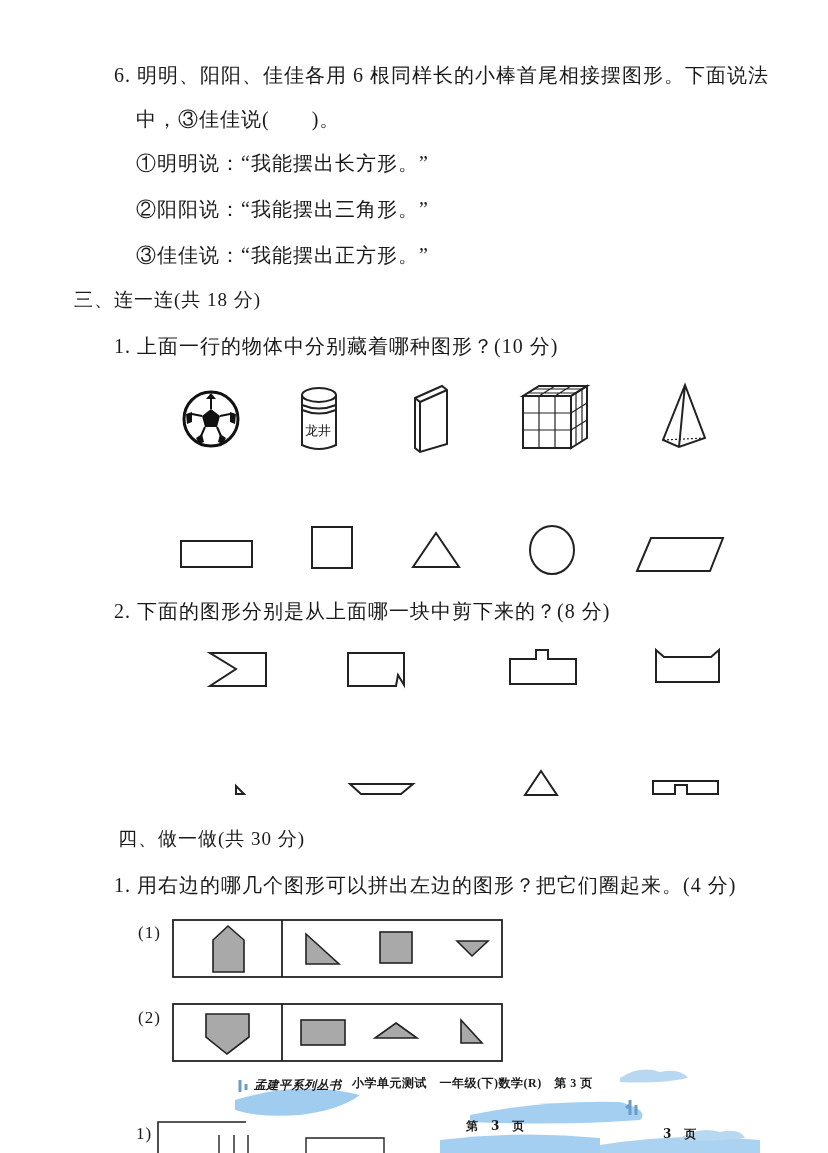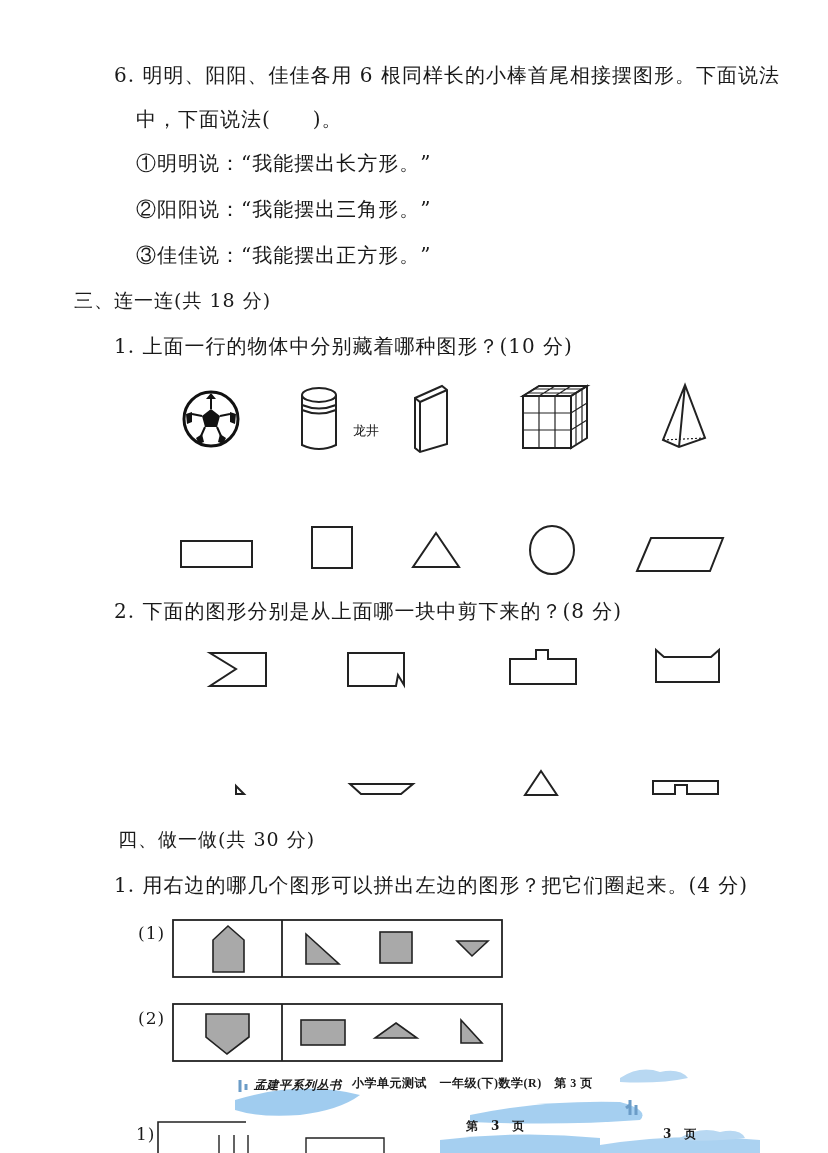--- a/index.html
+++ b/index.html
@@ -1,48 +1,48 @@
 <!DOCTYPE html>
 <html><head>
 <meta charset="utf-8">
 <style>
   html, body { margin:0; padding:0; background:#ffffff; }
   body { width:828px; height:1153px; position:relative; overflow:hidden;
          font-family:"DejaVu Serif","Liberation Serif",serif; color:#1a1a1a; }
-  .txt { position:absolute; white-space:nowrap; font-size:20px; line-height:26px; letter-spacing:1px; }
+  .txt { position:absolute; white-space:nowrap; font-size:20px; line-height:26px; letter-spacing:1px;font-family:Liberation Serif, serif; }
   .h { font-size:19px; }
   svg.fig { position:absolute; overflow:visible; }
   .stroke { fill:none; stroke:#222; stroke-width:2; }
   .gray { fill:#a9a9a9; stroke:#222; stroke-width:1.6; }
   .footer { position:absolute; font-size:12px; font-weight:bold; white-space:nowrap; letter-spacing:0.5px; }
 </style>
 </head>
 <body>
 
 <div class="txt" style="left:114px;top:62px;">6. 明明、阳阳、佳佳各用 6 根同样长的小棒首尾相接摆图形。下面说法</div>
-<div class="txt" style="left:136px;top:106px;">中，下面说法(　　)。</div>
+<div class="txt" style="left:136px;top:106px;">中，③佳佳说(　　)。</div>
 <div class="txt" style="left:136px;top:150px;">①明明说：“我能摆出长方形。”</div>
 <div class="txt" style="left:136px;top:196px;">②阳阳说：“我能摆出三角形。”</div>
 <div class="txt" style="left:136px;top:242px;">③佳佳说：“我能摆出正方形。”</div>
 
 <div class="txt h" style="left:74px;top:287px;text-align:right;">三、连一连(共 18 分)</div>
 <div class="txt" style="left:114px;top:333px;">1. 上面一行的物体中分别藏着哪种图形？(10 分)</div>
 
 <svg class="fig" style="left:182px;top:390px;" width="60" height="60" viewBox="0 0 60 60">
   <circle cx="29" cy="29" r="27" fill="#fff" stroke="#111" stroke-width="3"></circle>
   <polygon points="29,19 38,26 35,37 23,37 20,26" fill="#111"></polygon>
   <path d="M29 3 L34 9 L24 9 Z M4 24 L10 22 L10 32 L5 34 Z M54 24 L48 22 L48 32 L53 34 Z M14 48 L20 44 L22 52 L17 54 Z M44 48 L38 44 L36 52 L41 54 Z" fill="#111"></path>
   <path d="M29 19 L29 9 M20 26 L10 24 M38 26 L48 24 M23 37 L19 46 M35 37 L39 46" stroke="#111" stroke-width="2"></path>
 </svg>
 <svg class="fig" style="left:299px;top:385px;" width="40" height="68" viewBox="0 0 40 68">
   <path d="M3 10 L3 60 Q20 68 37 60 L37 10" class="stroke"></path>
   <ellipse cx="20" cy="10" rx="17" ry="7" class="stroke" fill="#fff"></ellipse>
   <path d="M3 20 Q20 27 37 20 M3 25 Q20 32 37 25" class="stroke" stroke-width="1.5"></path>
 </svg>
-<div class="txt" style="left:305px;top:418px;font-size:13px;letter-spacing:0;margin-left:48px;">龙井</div>
+<div class="txt" style="left:305px;top:418px;font-size:13px;letter-spacing:0;">龙井</div>
 <svg class="fig" style="left:410px;top:382px;" width="42" height="72" viewBox="0 0 42 72">
   <polygon points="5,16 32,4 37,8 37,62 10,70 5,66" class="stroke" fill="#fff"></polygon>
   <path d="M5 16 L10 20 L37 8 M10 20 L10 70" class="stroke" stroke-width="1.6"></path>
 </svg>
 <svg class="fig" style="left:521px;top:384px;" width="70" height="68" viewBox="0 0 70 68">
   <polygon points="2,12 50,12 66,2 18,2" class="stroke" fill="#fff" stroke-width="1.4"></polygon>
   <rect x="2" y="12" width="48" height="52" class="stroke" fill="#fff" stroke-width="1.4"></rect>
   <polygon points="50,12 66,2 66,54 50,64" class="stroke" fill="#fff" stroke-width="1.4"></polygon>
   <path d="M18 12 L18 64 M34 12 L34 64 M2 29 L50 29 M2 46 L50 46 M55 9 L55 60 M61 5 L61 57 M50 29 L66 19 M50 46 L66 36 M7 9 L55 9 M12 5 L61 5 M18 2 L2 12 M34 2 L18 12 M50 2 L34 12" stroke="#222" stroke-width="1.2" fill="none"></path>
 </svg>

